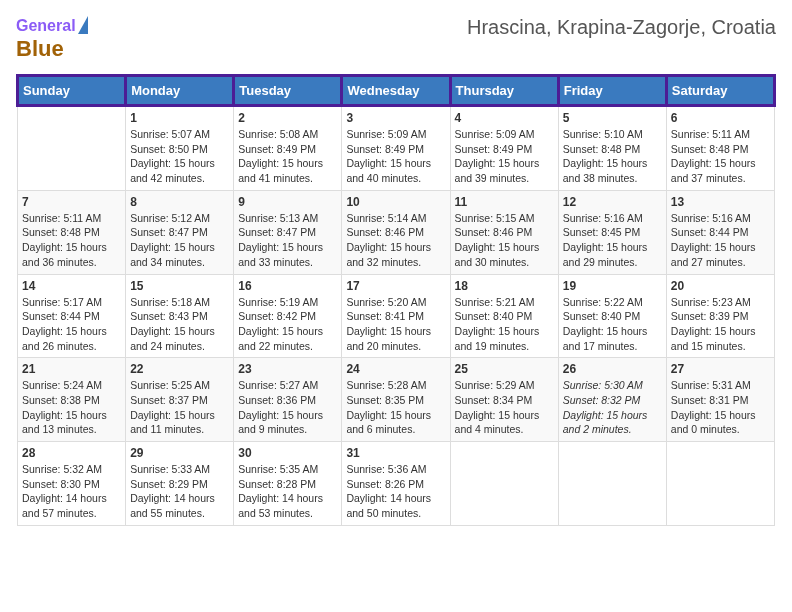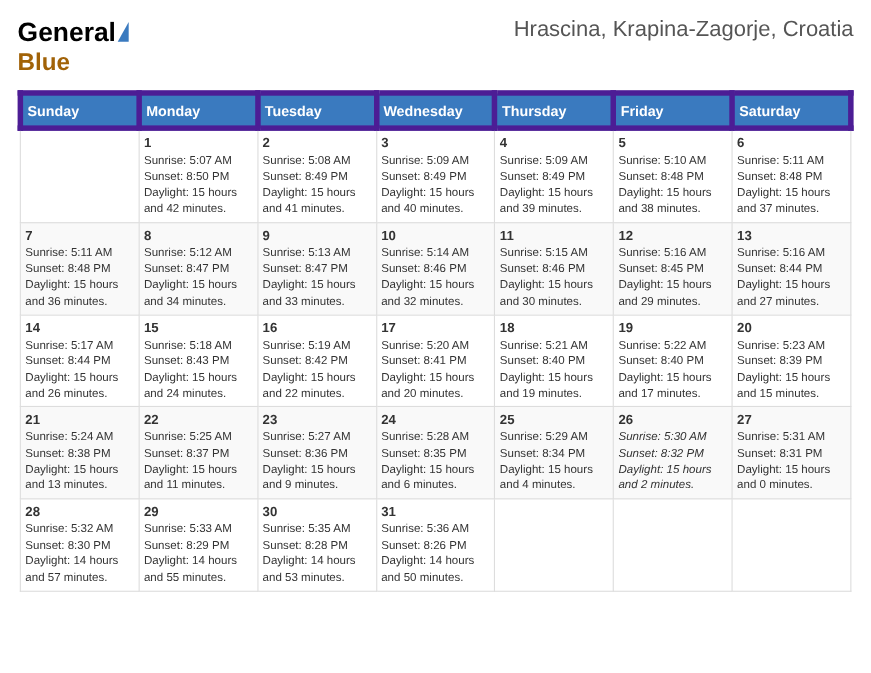--- a/index.html
+++ b/index.html
@@ -19,23 +19,23 @@
     .logo {
       display: flex;
       flex-direction: column;
       align-items: flex-start;
     }
     .logo-text {
       display: flex;
       align-items: center;
     }
     .logo-general {
-      font-size: 24px;
+      font-size: 16px;
       font-weight: bold;
-      color: #000000;
+      color: #8b5cf6;
       text-align: right;
     }
     .logo-blue {
       font-size: 22px;
       font-weight: bold;
       color: #a16207;
     }
     .logo-triangle {
       width: 0;
       height: 0;
@@ -60,21 +60,21 @@
       width: 100%;
       border-collapse: collapse;
       font-size: 11px;
     }
     .calendar th {
       background-color: #3a7abf;
       color: white;
       padding: 6px 4px;
       text-align: left;
       font-size: 13px;
-      border: 5px solid #4c1d95;
+      border: 3px solid #4c1d95;
     }
     .calendar td {
       border: 1px solid #ddd;
       vertical-align: top;
       padding: 4px;
       width: calc(100% / 7);
       min-height: 80px;
       background: #fff;
     }
     .calendar tr:nth-child(even) td {

